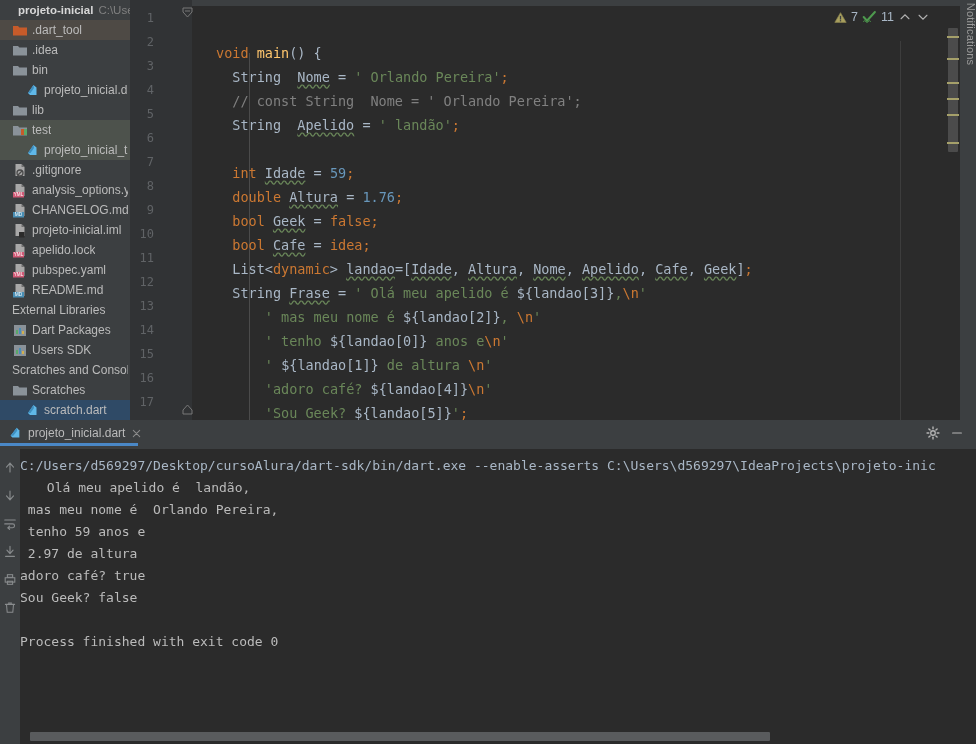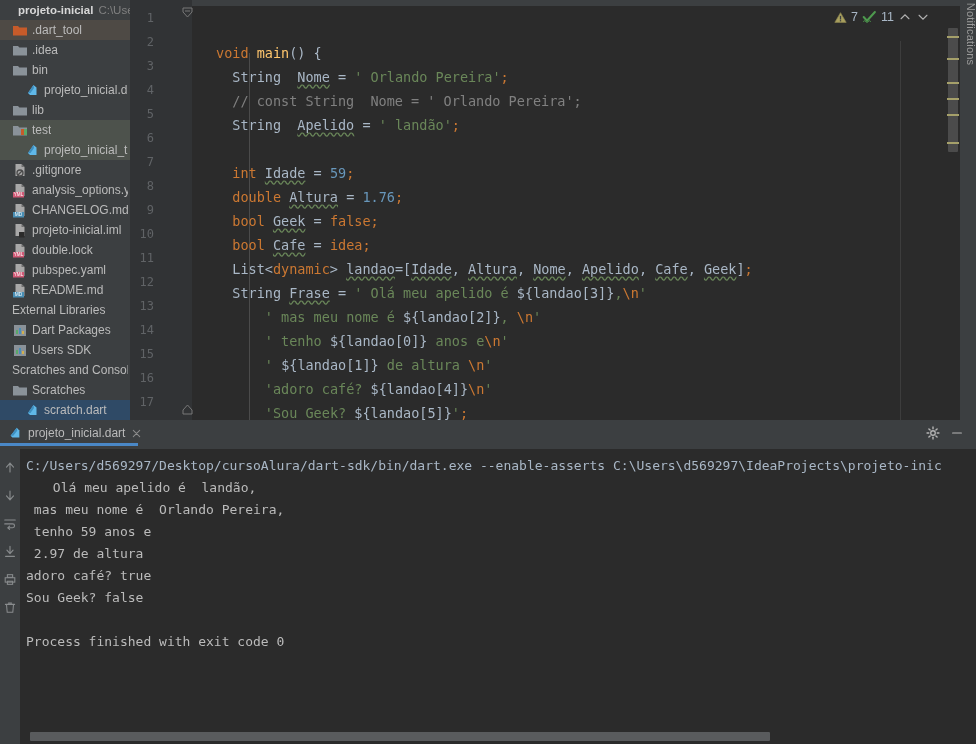--- a/index.html
+++ b/index.html
@@ -157,21 +157,21 @@
     background: #3c3f41; display: flex; flex-direction: column;
     align-items: center; padding-top: 14px; gap: 13px;
   }
   #console {
     position: absolute; left: 20px; top: 29px; right: 0; bottom: 16px;
     background: #2b2b2b; overflow: hidden;
   }
   .outline {
     position: absolute; left: 0; height: 22px; line-height: 22px;
     white-space: pre; font-family: "DejaVu Sans Mono", monospace;
-    font-size: 13px; color: #bbbbbb; padding-left: 6px;
+    font-size: 13px; color: #bbbbbb; padding-left: 0;
   }
   .outline.path { color: #a9b7c6; }
   #hscroll-track {
     position: absolute; left: 20px; right: 0; bottom: 0; height: 16px;
     background: #2b2b2b;
   }
   #hscroll-thumb {
     position: absolute; left: 10px; top: 4px; width: 740px; height: 9px;
     background: #595b5d; border-radius: 1px;
   }
@@ -296,21 +296,21 @@
         </div>
         <div class="tree-row indent1">
           <span class="ico">
             <svg width="16" height="16" viewBox="0 0 16 16">
               <path d="M3.5 2 h6 l3 3 v9 h-9 Z" fill="#a8a8a8"></path>
               <path d="M9.5 2 v3 h3 Z" fill="#6f6f6f"></path>
               <rect x="1" y="10" width="11" height="5.5" fill="#d05a76"></rect>
               <text x="6.5" y="14.4" font-size="4.6" font-family="sans-serif" fill="#ffffff" text-anchor="middle">YML</text>
             </svg>
           </span>
-          <span class="lbl">double.lock</span>
+          <span class="lbl">apelido.lock</span>
         </div>
         <div class="tree-row indent1">
           <span class="ico">
             <svg width="16" height="16" viewBox="0 0 16 16">
               <path d="M3.5 2 h6 l3 3 v9 h-9 Z" fill="#a8a8a8"></path>
               <path d="M9.5 2 v3 h3 Z" fill="#6f6f6f"></path>
               <rect x="1" y="10" width="11" height="5.5" fill="#d05a76"></rect>
               <text x="6.5" y="14.4" font-size="4.6" font-family="sans-serif" fill="#ffffff" text-anchor="middle">YML</text>
             </svg>
           </span>

